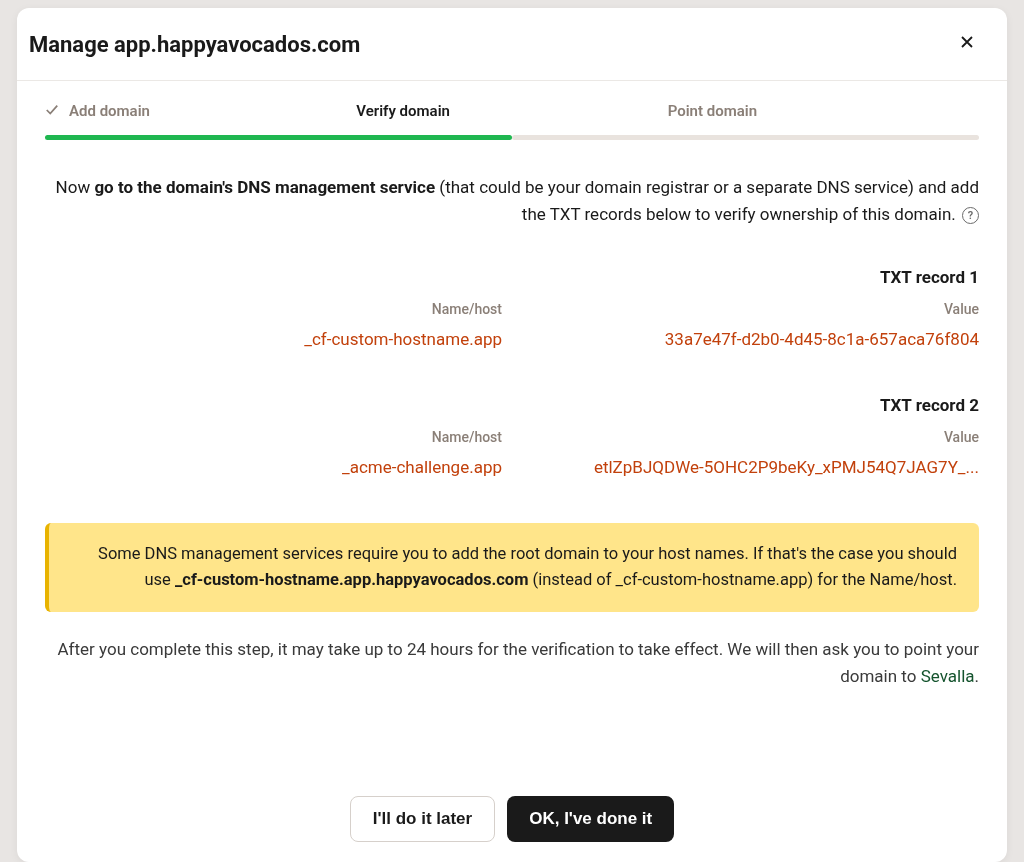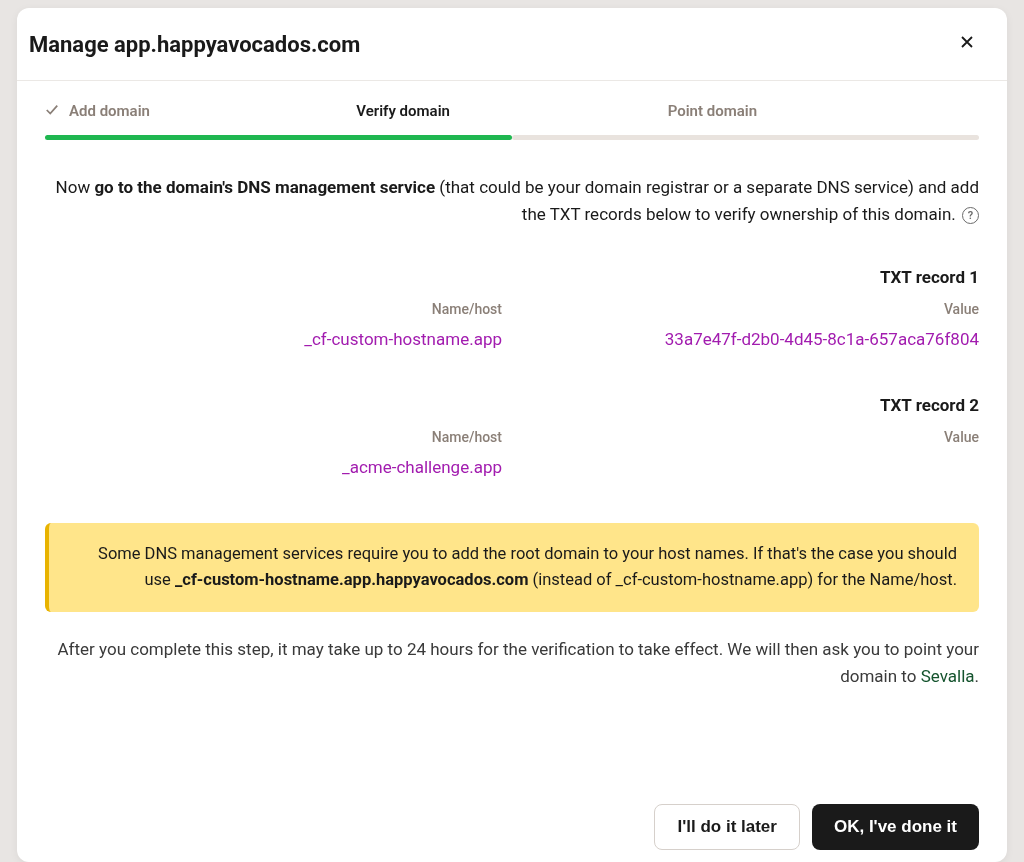--- a/index.html
+++ b/index.html
@@ -149,21 +149,21 @@
       flex: 1;
     }
     .field-label {
       font-size: 14px;
       color: #8a7f77;
       font-weight: 500;
       margin-bottom: 12px;
     }
     .field-value {
       font-size: 17px;
-      color: #a21caf;
+      color: #c2410c;
       white-space: nowrap;
       overflow: hidden;
       text-overflow: ellipsis;
     }
     .warning-box {
       background: #ffe58a;
       border-left: 4px solid #e8b300;
       border-radius: 6px;
       padding: 18px 22px;
       font-size: 16.5px;
@@ -178,23 +178,23 @@
     .after-note {
       font-size: 17px;
       line-height: 1.6;
       color: #3a3a3a;
     }
     .after-note .brand {
       color: #14532d;
     }
     .footer {
       display: flex;
-      justify-content: flex-end;
+      justify-content: center;
       gap: 12px;
-      padding: 16px 28px 12px 28px;
+      padding: 16px 28px 20px 28px;
     }
     .btn {
       font-size: 17px;
       font-weight: 600;
       padding: 12px 22px;
       border-radius: 8px;
       cursor: pointer;
       border: none;
     }
     .btn-secondary {
@@ -263,20 +263,21 @@
 
     <div class="record-block">
       <div class="record-title">TXT record 2</div>
       <div class="record-row">
         <div class="record-col">
           <div class="field-label">Name/host</div>
           <div class="field-value">_acme-challenge.app</div>
         </div>
         <div class="record-col">
           <div class="field-label">Value</div>
+          <div class="field-value">etlZpBJQDWe-5OHC2P9beKy_xPMJ54Q7JAG7Y_...</div>
         </div>
       </div>
     </div>
 
     <div class="warning-box">
       <span>Some DNS management services require you to add the root domain to your host names. If that's the case you should use </span><strong>_cf-custom-hostname.app.happyavocados.com</strong><span> (instead of _cf-custom-hostname.app) for the Name/host.</span>
     </div>
 
     <p class="after-note">
       <span>After you complete this step, it may take up to 24 hours for the verification to take effect. We will then ask you to point your domain to </span><span class="brand">Sevalla</span><span>.</span>

